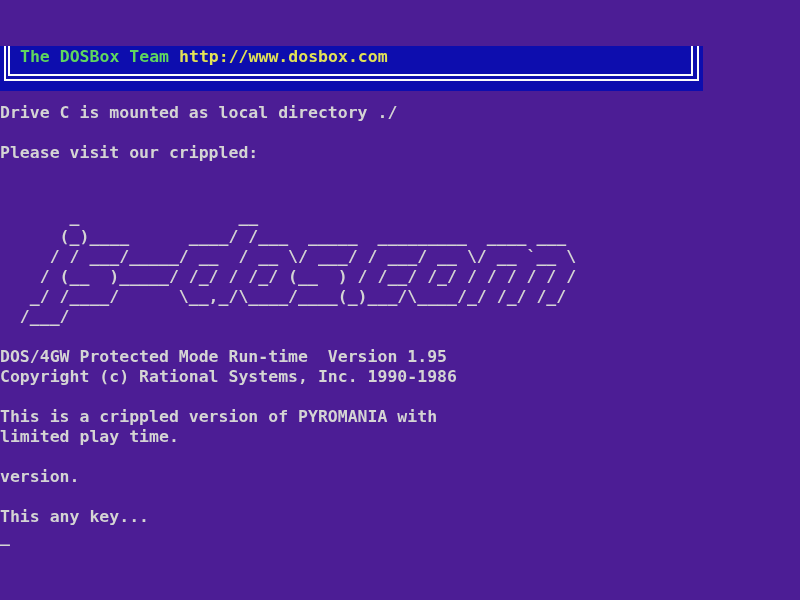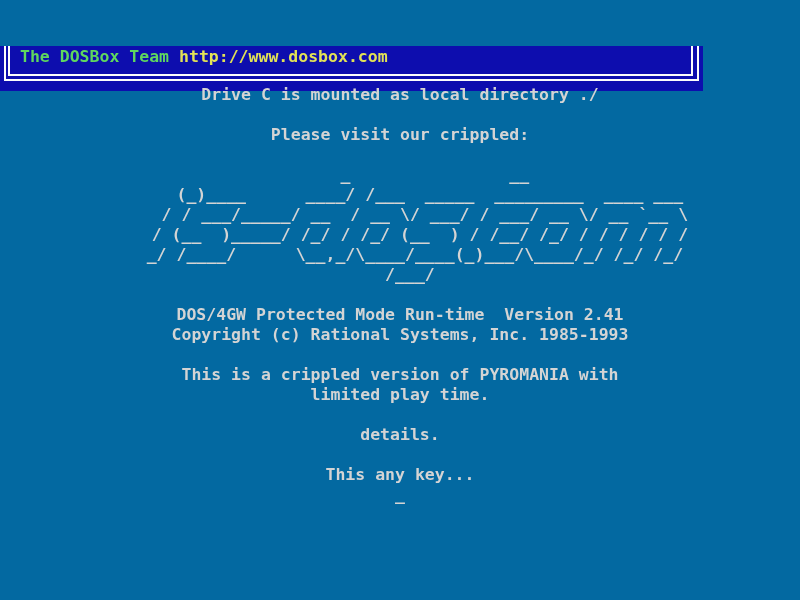--- a/index.html
+++ b/index.html
@@ -4,28 +4,27 @@
 <style>
   html, body {
     margin: 0;
     padding: 0;
     background: #000;
   }
   .screen {
     position: relative;
     width: 800px;
     height: 600px;
-    background: #0369a1;
+    background: #4c1d95;
     overflow: hidden;
     font-family: "DejaVu Sans Mono", "Liberation Mono", monospace;
     font-weight: bold;
     font-size: 16.5px;
     line-height: 20px;
     cursor: default;
-    text-align: center;
   }
   
   .banner {
     position: absolute;
     left: 0;
     top: 46px;
     width: 703px;
     height: 45px;
     background: var(--banner-bg, #0d0dae);
   }
@@ -45,33 +44,34 @@
   .v-inner-left  { left: 8px;  top: 0; width: 2px; height: 30px; }
   .v-inner-right { left: 691px; top: 0; width: 2px; height: 30px; }
   .v-outer-right { left: 697px; top: 0; width: 2px; height: 35px; }
   .h-inner { left: 10px; top: 28px; width: 683px; height: 2px; }
   .h-outer { left: 4px;  top: 33px; width: 695px; height: 2px; }
 
   
   .term {
     position: absolute;
     left: 0;
-    top: 85px;
+    top: 103px;
     width: 800px;
     color: var(--term-fg, #d4d4d4);
   }
   .row {
     height: 20px;
     white-space: pre;
     margin: 0;
   }
   pre.art {
     height: 120px;
     font: inherit;
     color: inherit;
+    margin-top: 24px;
   }
 </style>
 </head>
 <body>
 
 <div class="screen">
 
   <div class="banner">
     <span class="bseg v-outer-left"></span>
     <span class="bseg v-inner-left"></span>
@@ -87,25 +87,25 @@
     <div class="row"></div>
     <div class="row">Please visit our crippled:</div>
     <div class="row"></div>
     <pre class="row art">       _                __
       (_)____      ____/ /___  _____  _________  ____ ___
      / / ___/_____/ __  / __ \/ ___/ / ___/ __ \/ __ `__ \
     / (__  )_____/ /_/ / /_/ (__  ) / /__/ /_/ / / / / / /
    _/ /____/      \__,_/\____/____(_)___/\____/_/ /_/ /_/
   /___/</pre>
     <div class="row"></div>
-    <div class="row">DOS/4GW Protected Mode Run-time  Version 2.41</div>
-    <div class="row">Copyright (c) Rational Systems, Inc. 1985-1993</div>
+    <div class="row">DOS/4GW Protected Mode Run-time  Version 1.95</div>
+    <div class="row">Copyright (c) Rational Systems, Inc. 1990-1986</div>
     <div class="row"></div>
     <div class="row">This is a crippled version of PYROMANIA with</div>
     <div class="row">limited play time.</div>
     <div class="row"></div>
-    <div class="row">details.</div>
+    <div class="row">version.</div>
     <div class="row"></div>
     <div class="row">This any key...</div>
     <div class="row">_</div>
   </div>
 
 </div>
 
 </body></html>

